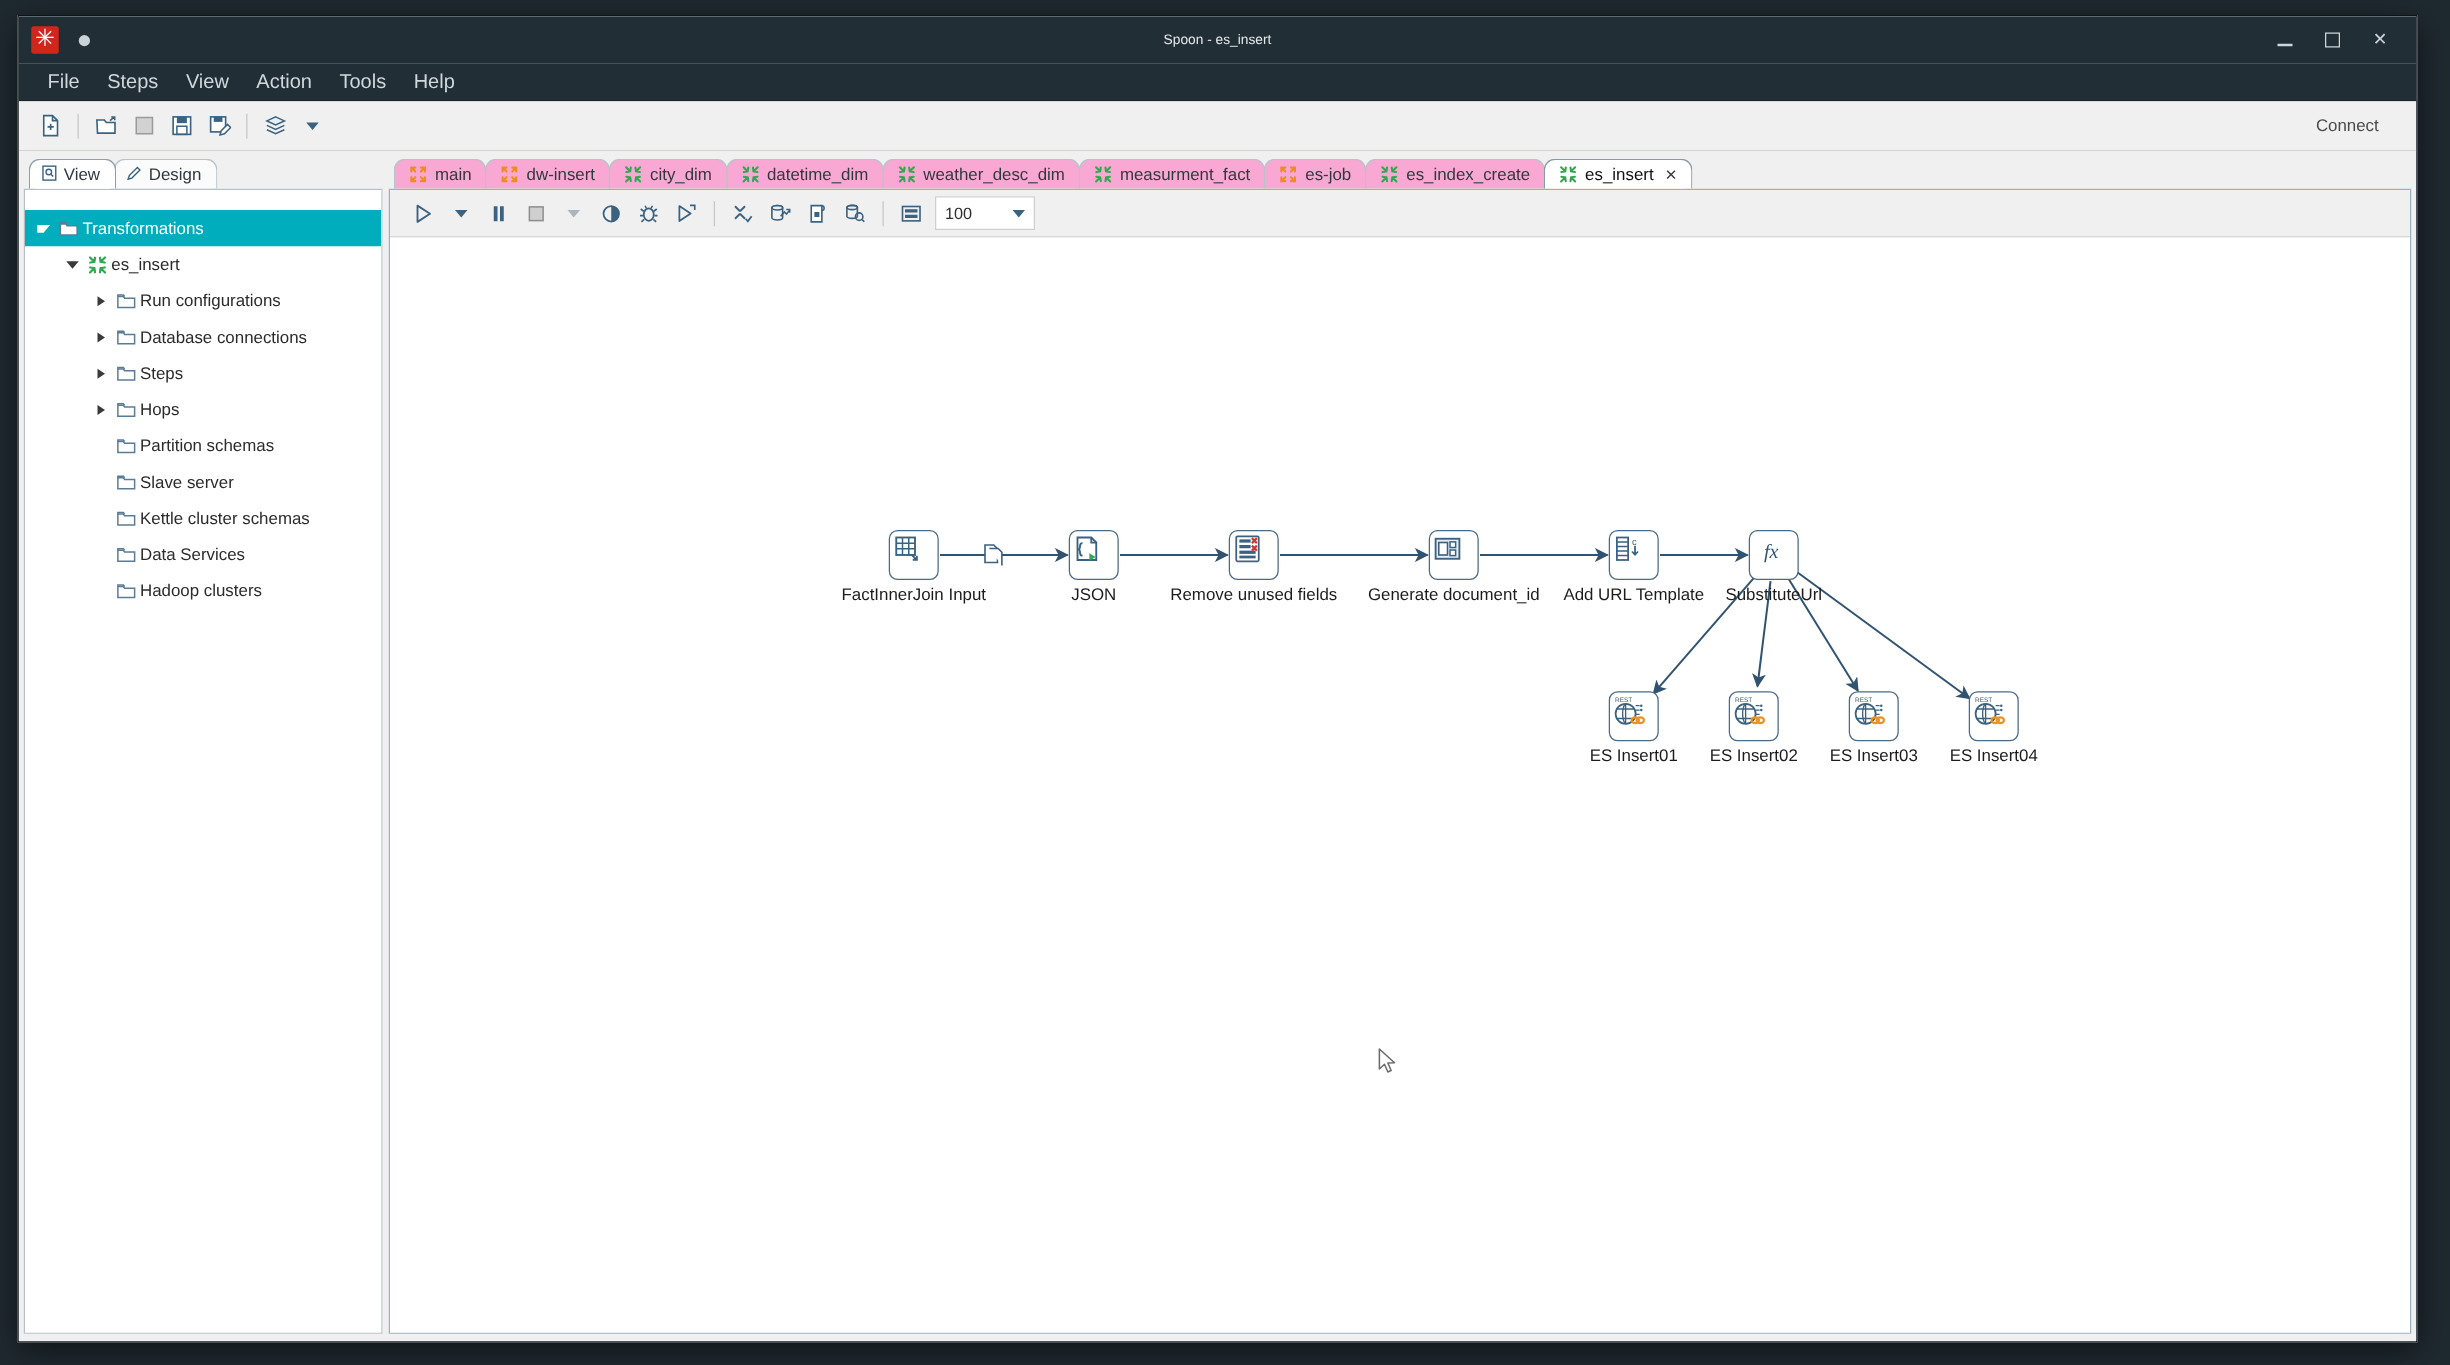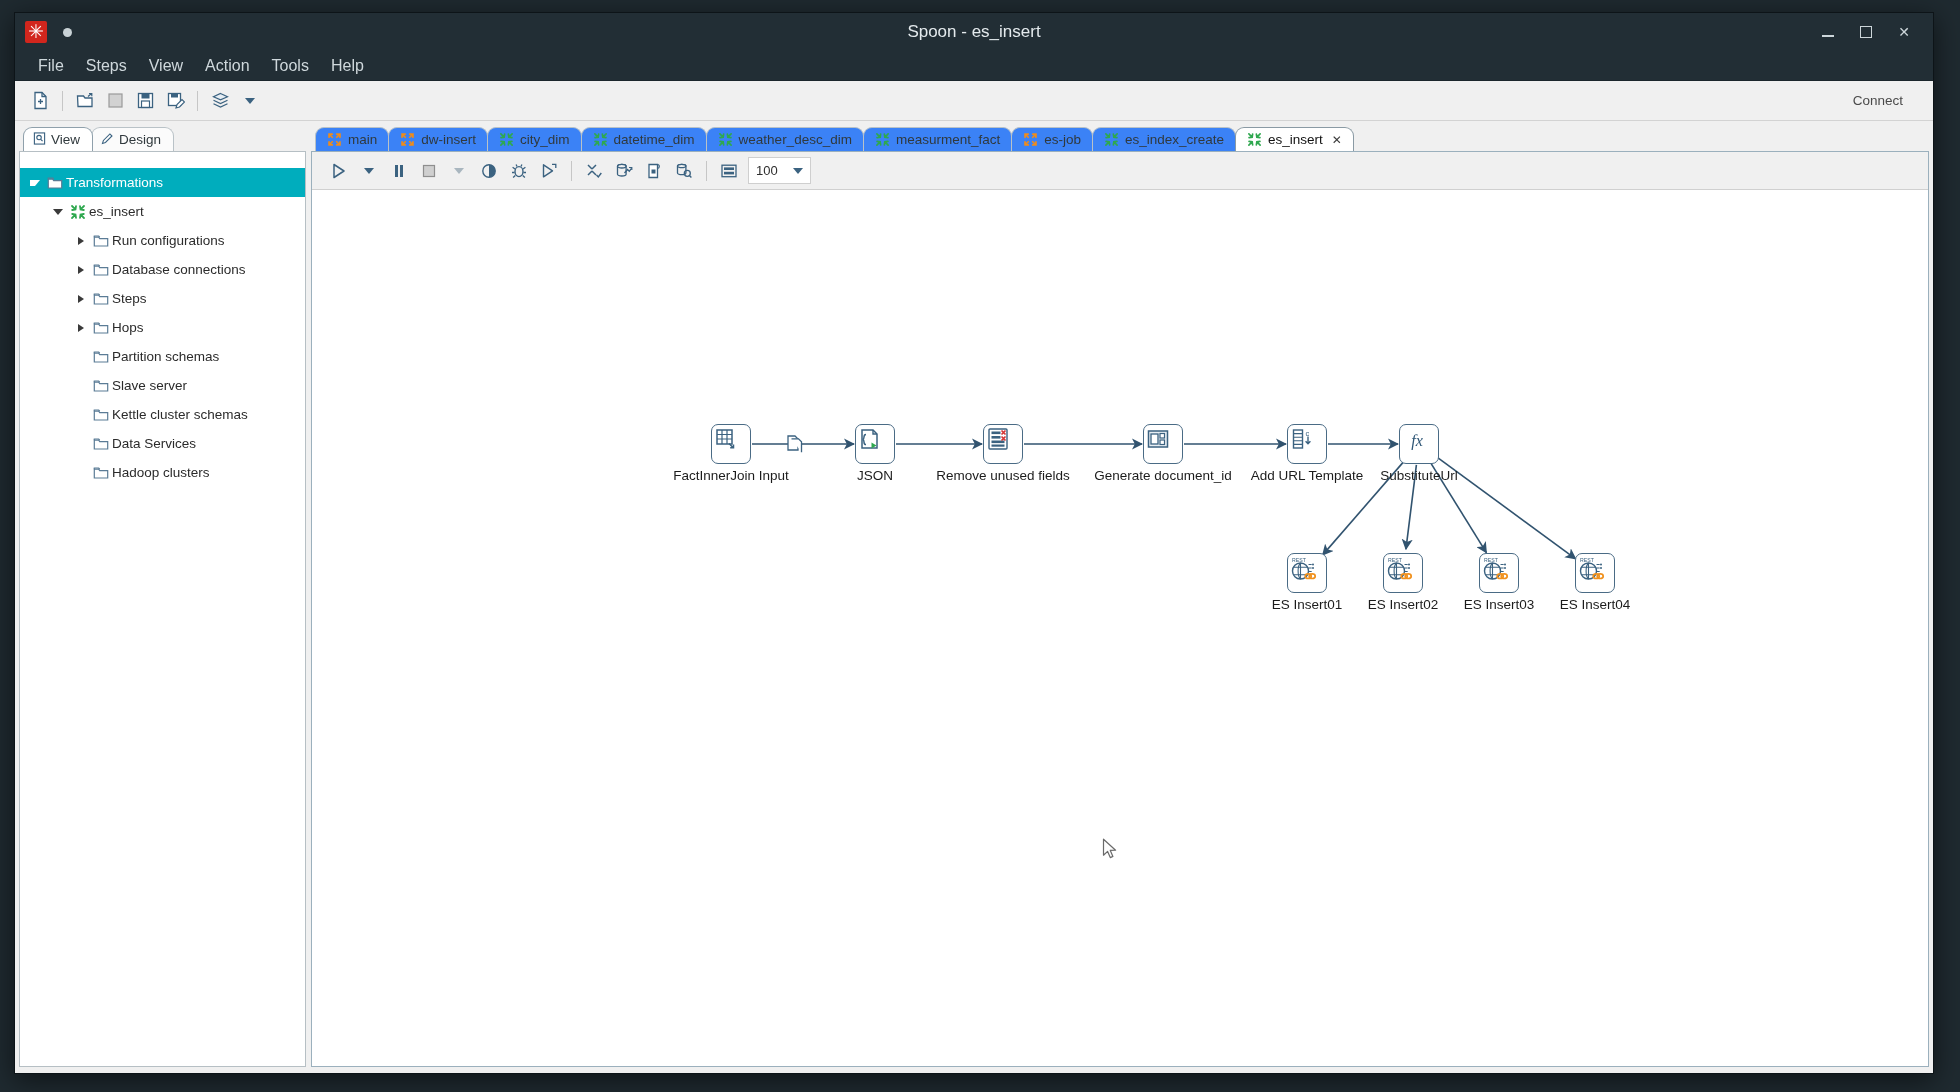--- a/index.html
+++ b/index.html
@@ -39,21 +39,21 @@
   #titlebar .logo::before {
     content: "✳"; position: absolute; color: #fff;
     font-size: 19px; line-height: 22px; width: 22px; text-align: center;
   }
   #titlebar .dot {
     width: 9px; height: 9px; border-radius: 50%;
     background: #c9d2d6; margin-left: 16px; flex: none;
   }
   #title-text {
     position: absolute; left: 0; right: 0; text-align: center;
-    font-size: 17px; color: #e4eaed; pointer-events: none;
+    font-size: 11px; color: #e4eaed; pointer-events: none;
   }
   #win-controls {
     margin-left: auto; display: flex; align-items: center;
     margin-right: 12px; gap: 4px; z-index: 3;
   }
   #win-controls .wbtn {
     width: 34px; height: 30px; display: flex; align-items: center;
     justify-content: center; color: #cdd6da; font-size: 14px;
   }
   .glyph-min::before { content:""; display:block; width:12px; height:1.5px; background:#cdd6da; margin-top:8px;}
@@ -137,35 +137,35 @@
   
   #right-panel { flex: 1; display: flex; flex-direction: column; min-width: 0; }
   #editor-tabs {
     height: 26px; min-height: 26px; display: flex; align-items: flex-end;
     padding-left: 4px; background: #f0f0f0; overflow: hidden;
   }
   .etab {
     display: flex; align-items: center; gap: 6px; height: 24px;
     padding: 0 11px; font-size: 13.5px; color: #30393d;
     border: 1px solid #b9c2c7; border-bottom: none;
-    border-radius: 9px 9px 0 0; background: #3b82f6; margin-right: -1px; flex:none;
+    border-radius: 9px 9px 0 0; background: #f9a8d4; margin-right: -1px; flex:none;
   }
   .etab.active { background: #ffffff; border-color: #8a9aa4; color:#111; position:relative; z-index:2;}
   .etab .closex { font-size: 12px; color:#3a3a3a; margin-left: 3px;}
   #canvas-wrap {
     flex: 1; background: #ffffff; border: 1px solid #9bb0bd;
     display: flex; flex-direction: column; min-height: 0;
   }
   #canvas-toolbar {
     height: 38px; min-height: 38px; background: #f0f0f0;
     border-bottom: 1px solid #d0d0d0; display: flex; align-items: center;
     padding-left: 12px;
   }
   #zoom-combo {
-    display: flex; align-items: center; width: 63px; height: 27px;
+    display: flex; align-items: center; width: 80px; height: 27px;
     border: 1px solid #cfcfcf; background: #fff; margin-left: 4px;
     font-size: 13px; color: #2e2e2e; padding-left: 7px; overflow: hidden;
   }
   #zoom-combo .zval { flex: 1; white-space: nowrap; overflow: hidden; }
   #zoom-combo .zcar { margin-right: 7px; }
   #canvas {
     flex: 1; position: relative; background: #ffffff; overflow: hidden;
   }
   #canvas svg { position: absolute; left:0; top:0; }
   .node { position: absolute; width: 0; height: 0; }

